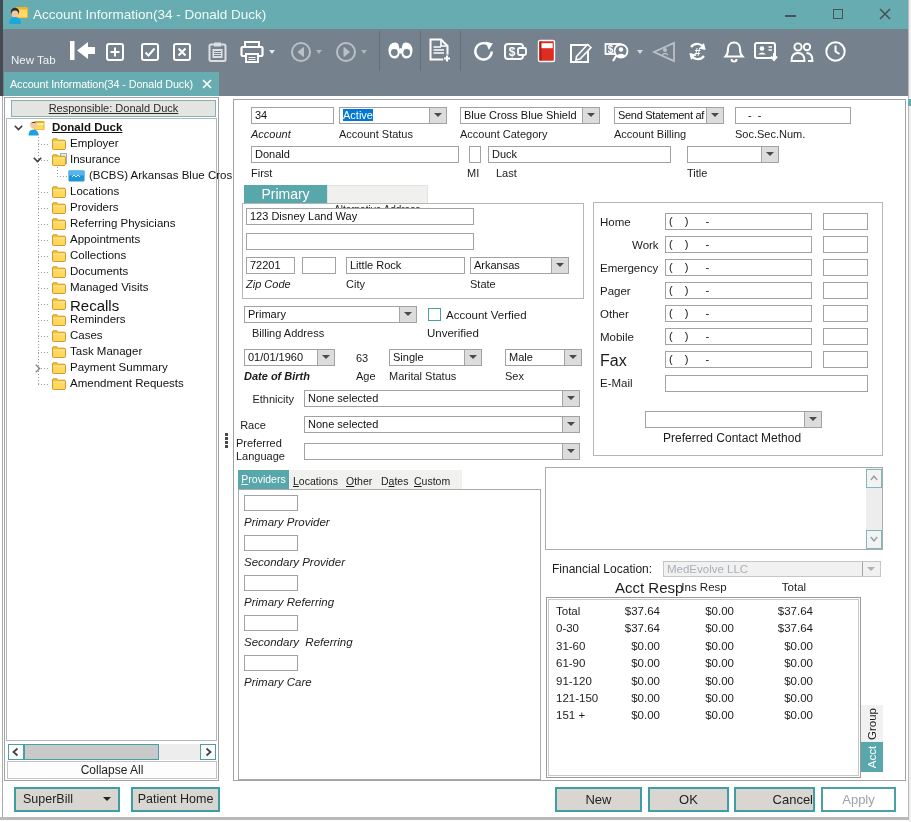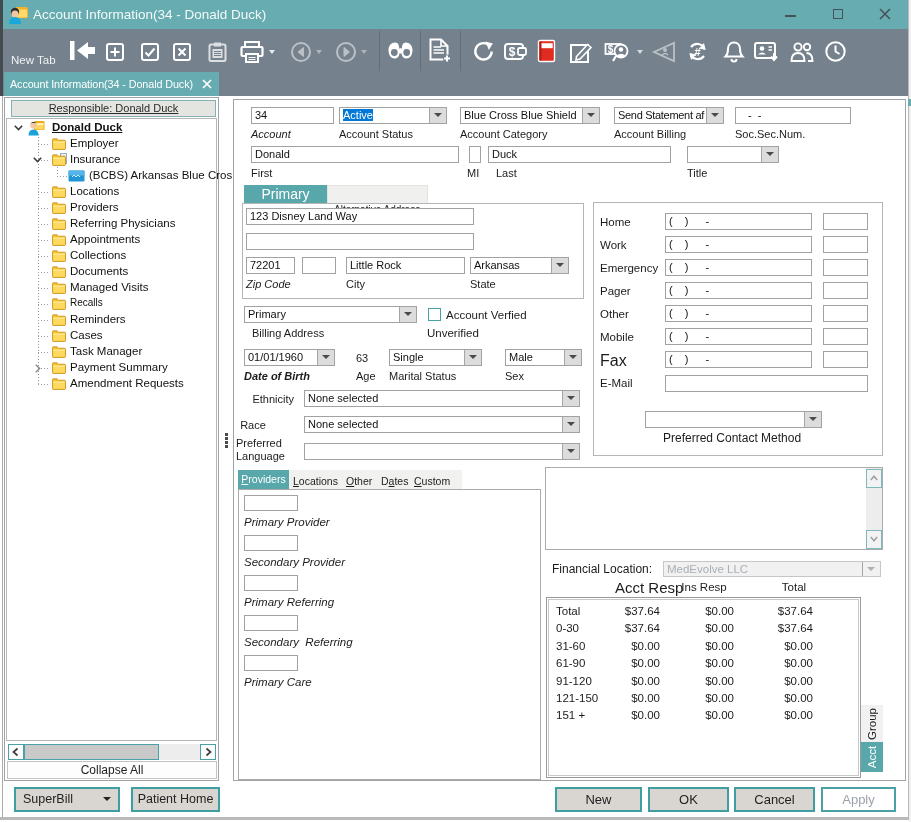--- a/index.html
+++ b/index.html
@@ -284,21 +284,21 @@
 <path d="M1.2 4 L12.8 4 L12.8 10.8 L1.2 10.8 Z" fill="#ffd95e"></path>
 <path d="M1.2 4 L12.8 4" stroke="#fff3b0" stroke-width="1"></path>
 </svg>
 <div class="ab" style="left:70px;top:281px;font-size:11.5px;color:#111;">Managed Visits</div>
 <div class="ab" style="left:38px;top:304px;width:11px;height:1px;background-image:repeating-linear-gradient(to right,#9a9a9a 0,#9a9a9a 1px,transparent 1px,transparent 3px);"></div>
 <svg style="left:52px;top:298px;" width="14" height="12" viewBox="0 0 14 12">
 <path d="M0.5 2 Q0.5 0.7 1.7 0.7 L5 0.7 L6.3 2.2 L12.5 2.2 Q13.5 2.2 13.5 3.3 L13.5 10.5 Q13.5 11.5 12.5 11.5 L1.5 11.5 Q0.5 11.5 0.5 10.5 Z" fill="#f5c12b" stroke="#c78c1e" stroke-width="0.8"></path>
 <path d="M1.2 4 L12.8 4 L12.8 10.8 L1.2 10.8 Z" fill="#ffd95e"></path>
 <path d="M1.2 4 L12.8 4" stroke="#fff3b0" stroke-width="1"></path>
 </svg>
-<div class="ab" style="left:70px;top:297px;font-size:10px;color:#111;">Recalls</div>
+<div class="ab" style="left:70px;top:297px;font-size:15px;color:#111;">Recalls</div>
 <div class="ab" style="left:38px;top:320px;width:11px;height:1px;background-image:repeating-linear-gradient(to right,#9a9a9a 0,#9a9a9a 1px,transparent 1px,transparent 3px);"></div>
 <svg style="left:52px;top:314px;" width="14" height="12" viewBox="0 0 14 12">
 <path d="M0.5 2 Q0.5 0.7 1.7 0.7 L5 0.7 L6.3 2.2 L12.5 2.2 Q13.5 2.2 13.5 3.3 L13.5 10.5 Q13.5 11.5 12.5 11.5 L1.5 11.5 Q0.5 11.5 0.5 10.5 Z" fill="#f5c12b" stroke="#c78c1e" stroke-width="0.8"></path>
 <path d="M1.2 4 L12.8 4 L12.8 10.8 L1.2 10.8 Z" fill="#ffd95e"></path>
 <path d="M1.2 4 L12.8 4" stroke="#fff3b0" stroke-width="1"></path>
 </svg>
 <div class="ab" style="left:70px;top:313px;font-size:11.5px;color:#111;">Reminders</div>
 <div class="ab" style="left:38px;top:336px;width:11px;height:1px;background-image:repeating-linear-gradient(to right,#9a9a9a 0,#9a9a9a 1px,transparent 1px,transparent 3px);"></div>
 <svg style="left:52px;top:330px;" width="14" height="12" viewBox="0 0 14 12">
 <path d="M0.5 2 Q0.5 0.7 1.7 0.7 L5 0.7 L6.3 2.2 L12.5 2.2 Q13.5 2.2 13.5 3.3 L13.5 10.5 Q13.5 11.5 12.5 11.5 L1.5 11.5 Q0.5 11.5 0.5 10.5 Z" fill="#f5c12b" stroke="#c78c1e" stroke-width="0.8"></path>
@@ -403,21 +403,21 @@
 <div class="cb" style="left:304px;top:416px;width:276px;height:17px;">None selected<span class="cbtn" style="width:17px;background:#dcdcdc;"></span><span class="tri" style="right:4px;top:5px;border-top-color:#4a4a4a;"></span></div>
 <div class="lbl" style="left:236px;top:437px;width:60px;">Preferred<br>Language</div>
 <div class="cb" style="left:304px;top:443px;width:276px;height:17px;">
     <span class="cbtn" style="width:17px;background:#dcdcdc;"></span>
     <span class="tri" style="right:4px;top:5px;border-top-color:#4a4a4a;"></span>
   </div>
 <div class="ab" style="left:593px;top:202px;width:290px;height:254px;border:1px solid #b5b5b5;"></div>
 <div class="lbl" style="left:600px;top:216px;font-size:11.5px;">Home</div>
 <div class="in" style="left:665px;top:213px;width:147px;height:17px;"><span style="letter-spacing:2px;">(&nbsp;&nbsp;)&nbsp;&nbsp;&nbsp;-</span></div>
 <div class="in" style="left:823px;top:213px;width:45px;height:17px;"></div>
-<div class="lbl" style="left:600px;top:239px;font-size:11.5px;">Work</div>
+<div class="lbl" style="left:632px;top:239px;font-size:11.5px;">Work</div>
 <div class="in" style="left:665px;top:236px;width:147px;height:17px;"><span style="letter-spacing:2px;">(&nbsp;&nbsp;)&nbsp;&nbsp;&nbsp;-</span></div>
 <div class="in" style="left:823px;top:236px;width:45px;height:17px;"></div>
 <div class="lbl" style="left:600px;top:262px;font-size:11.5px;">Emergency</div>
 <div class="in" style="left:665px;top:259px;width:147px;height:17px;"><span style="letter-spacing:2px;">(&nbsp;&nbsp;)&nbsp;&nbsp;&nbsp;-</span></div>
 <div class="in" style="left:823px;top:259px;width:45px;height:17px;"></div>
 <div class="lbl" style="left:600px;top:285px;font-size:11.5px;">Pager</div>
 <div class="in" style="left:665px;top:282px;width:147px;height:17px;"><span style="letter-spacing:2px;">(&nbsp;&nbsp;)&nbsp;&nbsp;&nbsp;-</span></div>
 <div class="in" style="left:823px;top:282px;width:45px;height:17px;"></div>
 <div class="lbl" style="left:600px;top:308px;font-size:11.5px;">Other</div>
 <div class="in" style="left:665px;top:305px;width:147px;height:17px;"><span style="letter-spacing:2px;">(&nbsp;&nbsp;)&nbsp;&nbsp;&nbsp;-</span></div>
@@ -504,14 +504,14 @@
 <div class="ab teal" style="left:861px;top:742px;width:22px;height:30px;"></div>
 <div class="ab" style="left:861px;top:742px;width:22px;height:30px;display:flex;align-items:center;justify-content:center;">
     <span style="transform:rotate(-90deg);font-size:11.5px;color:#fff;white-space:nowrap;">Acct</span>
   </div>
 
 <div class="btn" style="left:14px;top:787px;width:106px;height:25px;text-align:left;padding-left:7px;line-height:21px;font-size:12.5px;">SuperBill</div>
 <div class="tri" style="left:103px;top:797px;border-top-color:#222;"></div>
 <div class="btn" style="left:131px;top:787px;width:89px;height:25px;line-height:21px;font-size:12.5px;">Patient Home</div>
 <div class="btn" style="left:555px;top:787px;width:87px;height:25px;line-height:21px;">New</div>
 <div class="btn" style="left:648px;top:787px;width:81px;height:25px;line-height:21px;">OK</div>
-<div class="btn" style="left:734px;top:787px;width:81px;height:25px;line-height:21px;">Cancel</div>
+<div class="btn" style="left:734px;top:787px;width:81px;height:25px;line-height:21px;text-align:right;">Cancel</div>
 <div class="btn" style="left:821px;top:787px;width:75px;height:25px;line-height:21px;background:#fff;border-color:#4aa0a4;color:#9ca3ac;">Apply</div>
 
 </body></html>

